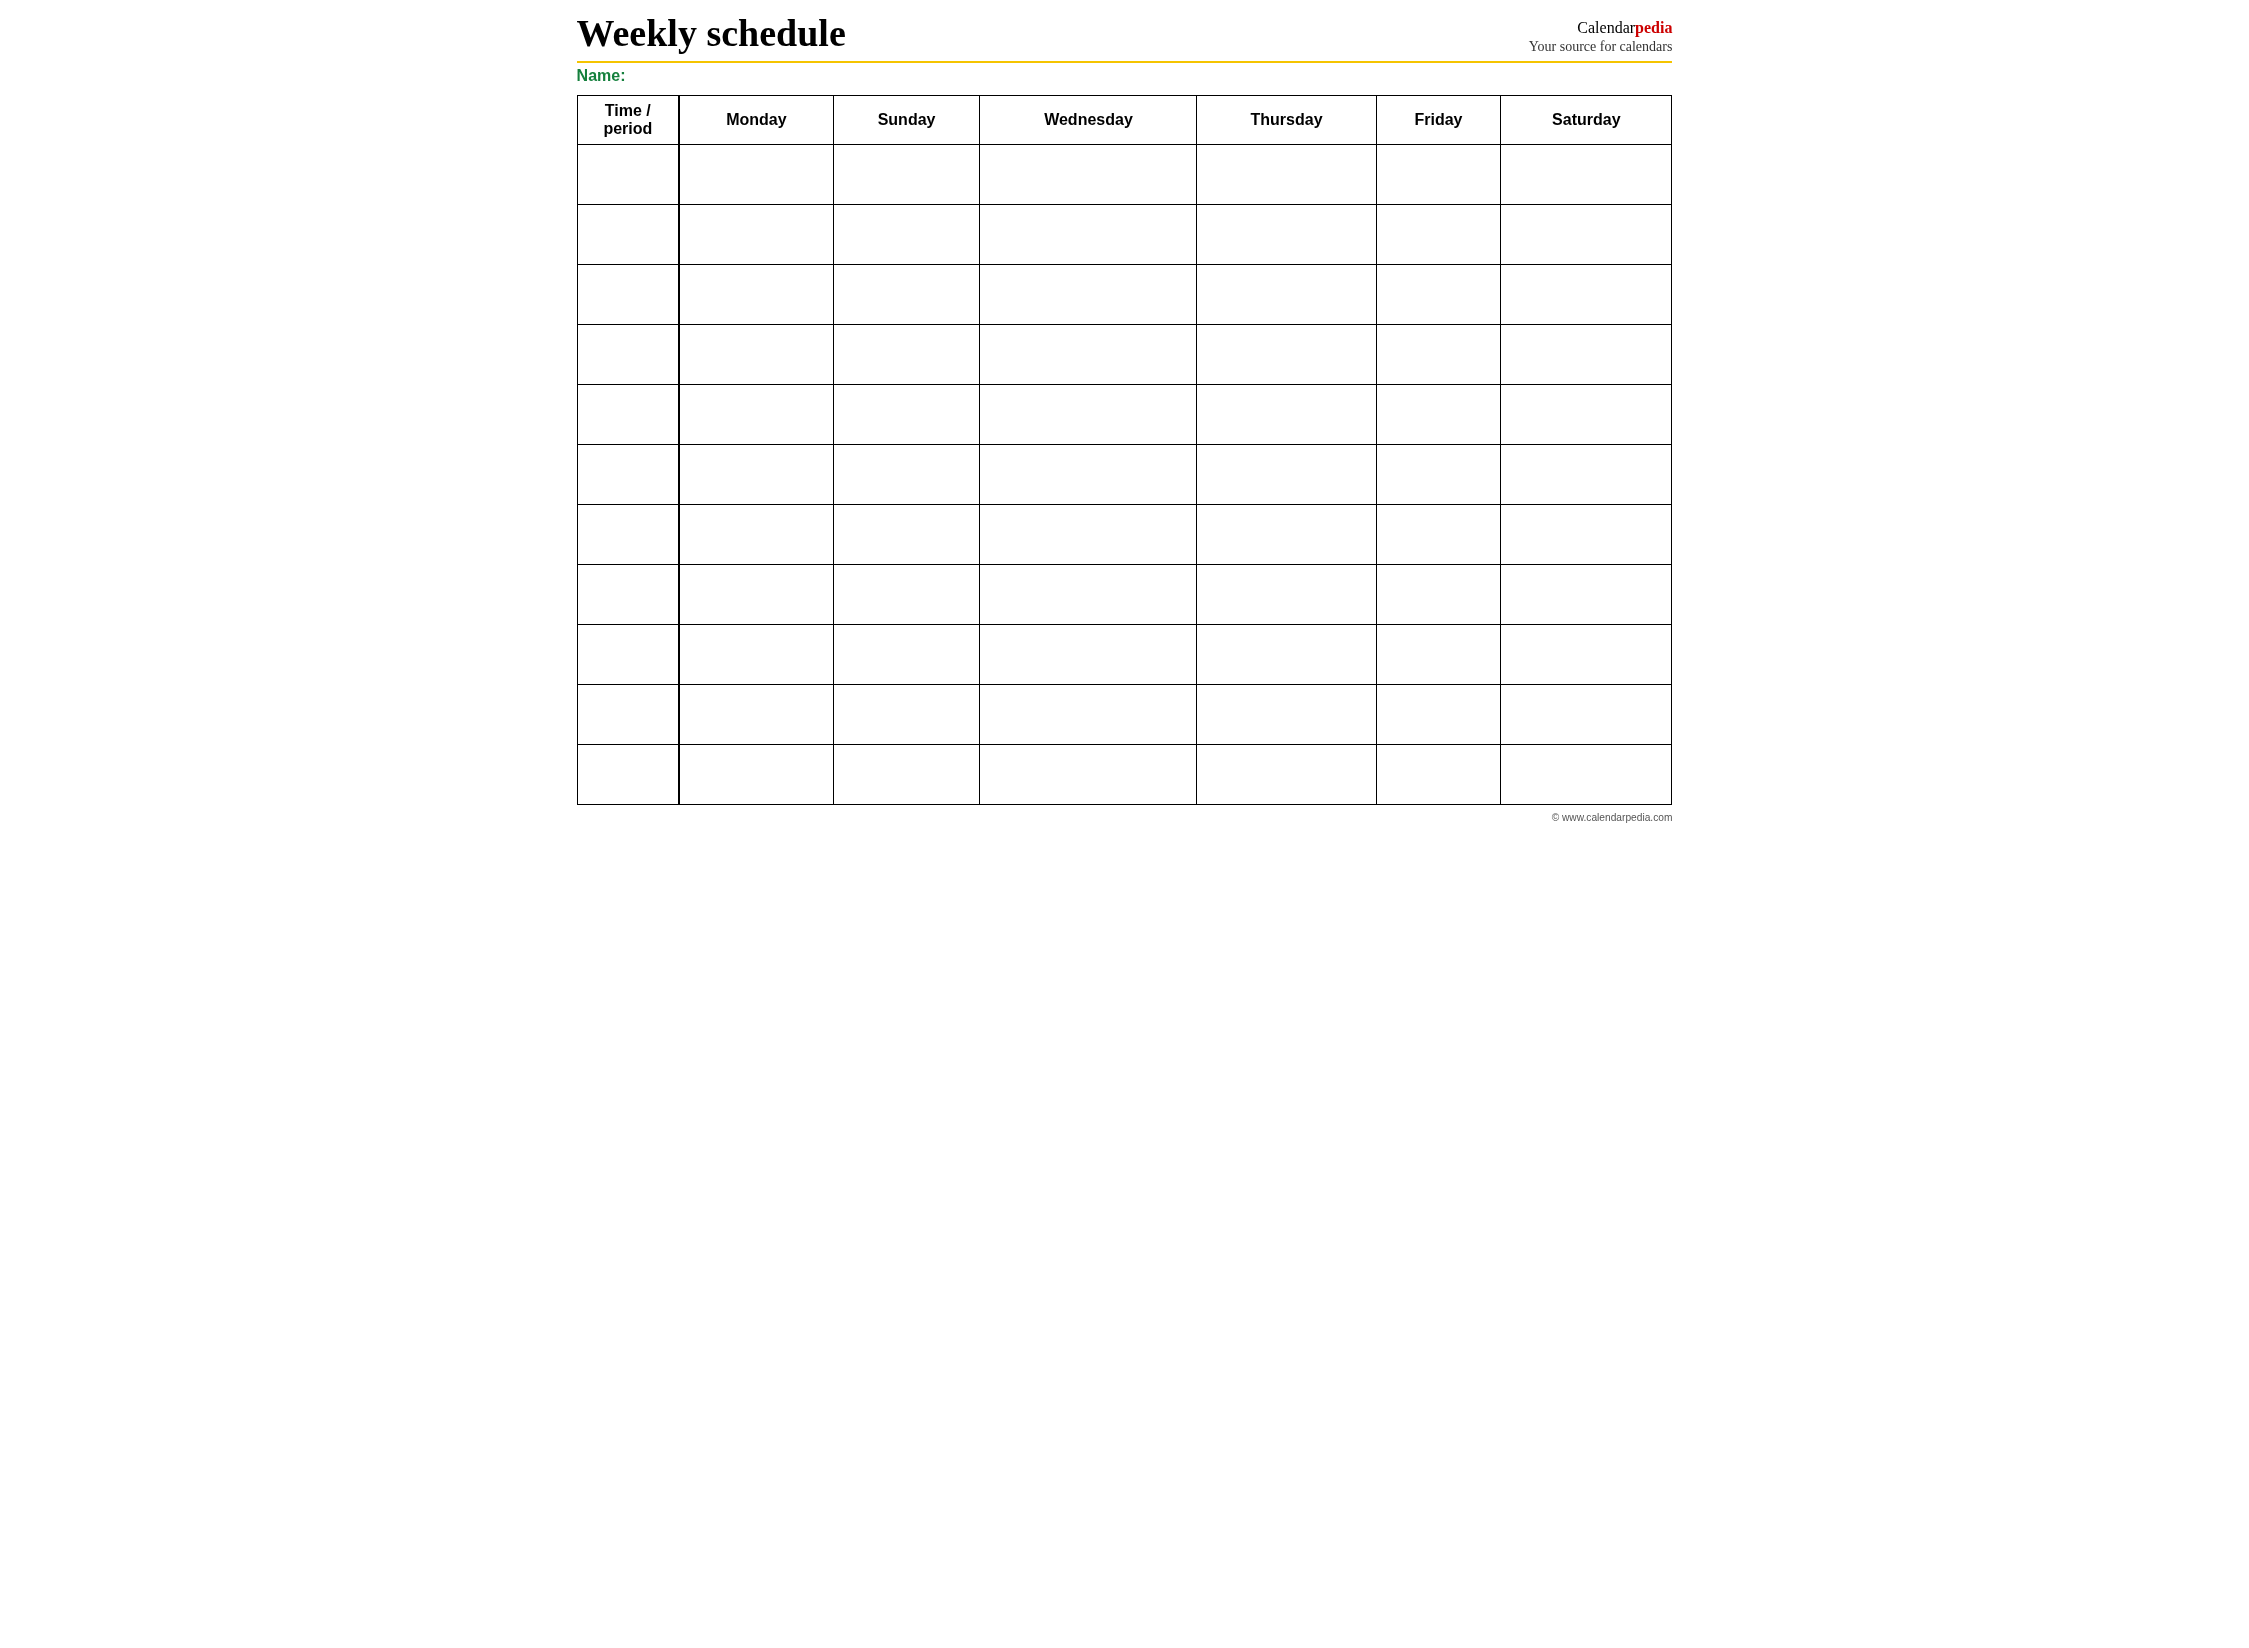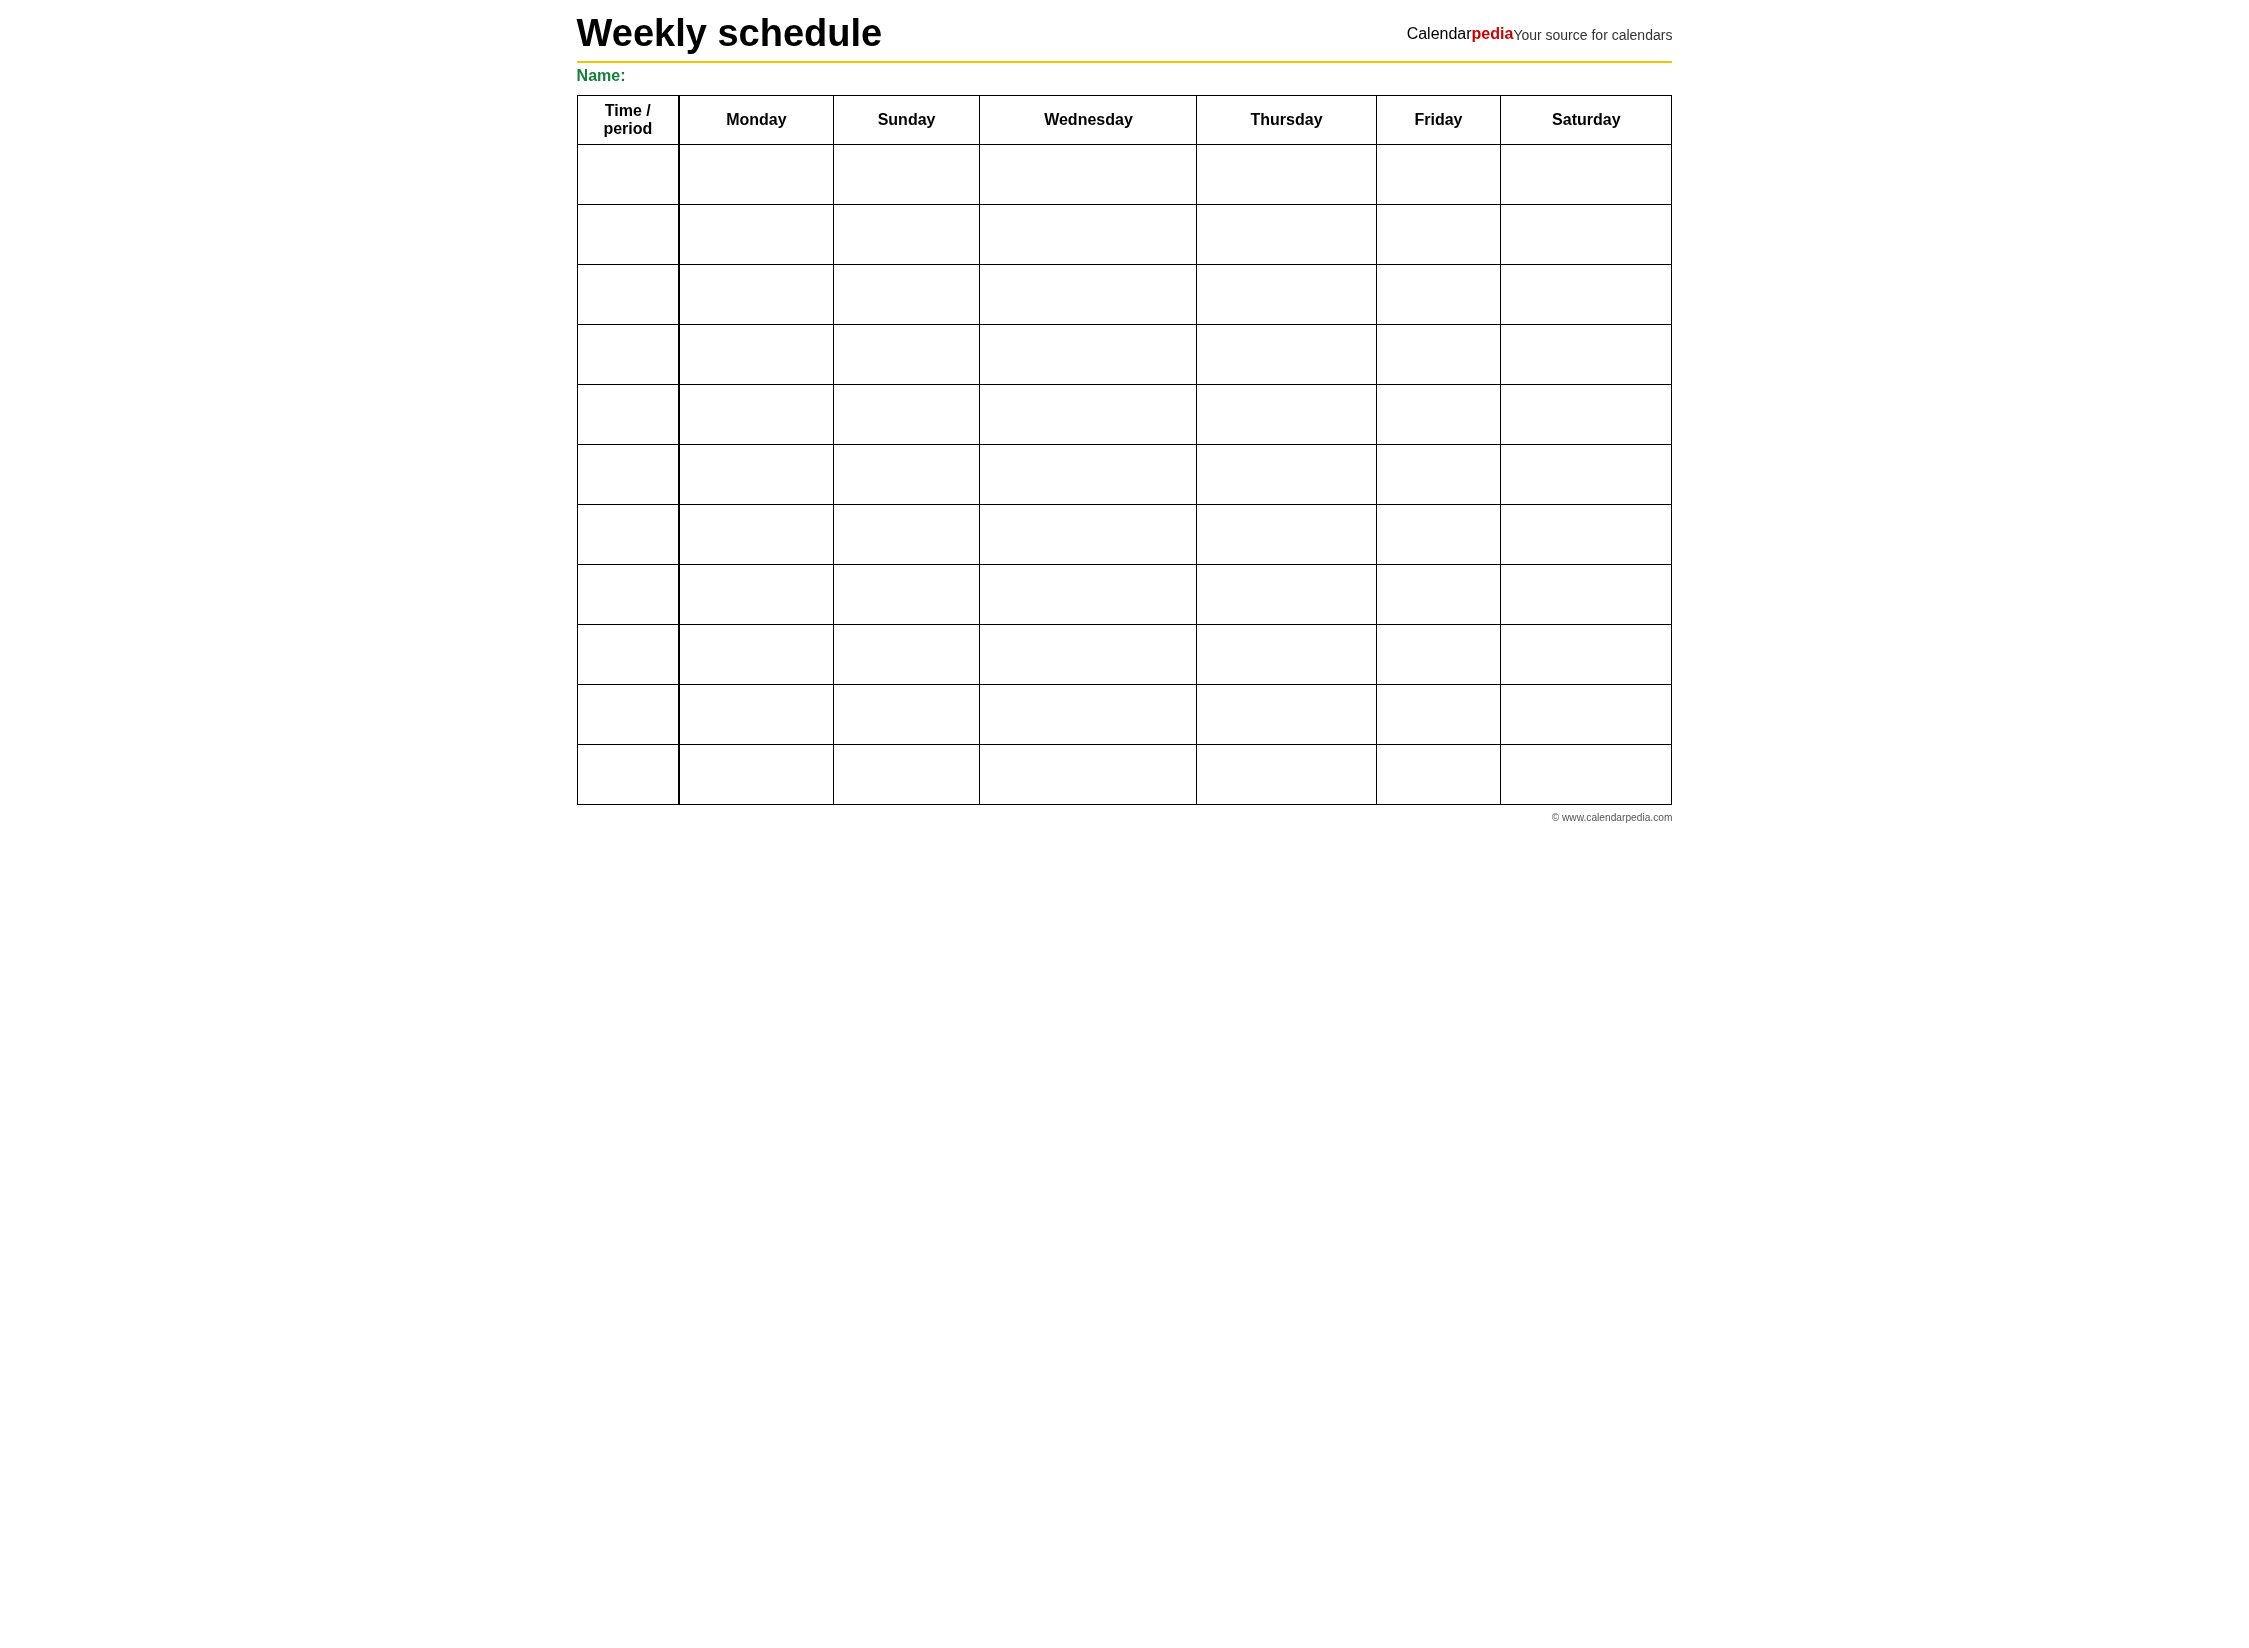--- a/index.html
+++ b/index.html
@@ -22,36 +22,37 @@
       width: 1125px;
       min-height: 824px;
       background: #ffffff;
       padding: 13px 14.6px 10.2px 14.6px;
       position: relative;
     }
 
     .header {
       display: flex;
       justify-content: space-between;
-      align-items: center;
+      align-items: flex-end;
       border-bottom: 2.9px solid #f5c400;
       padding-bottom: 5.8px;
       margin-bottom: 0;
+      font-family: Liberation Serif, serif;
     }
 
     .title {
       font-size: 38px;
       font-weight: bold;
       color: #000000;
       line-height: 1.1;
     }
 
     .brand-container {
       display: flex;
-      flex-direction: row;
+      flex-direction: column;
       align-items: flex-end;
     }
 
     .brand-logo {
       font-size: 16px;
       font-weight: normal;
     }
 
     .brand-calendar {
       color: #000000;

